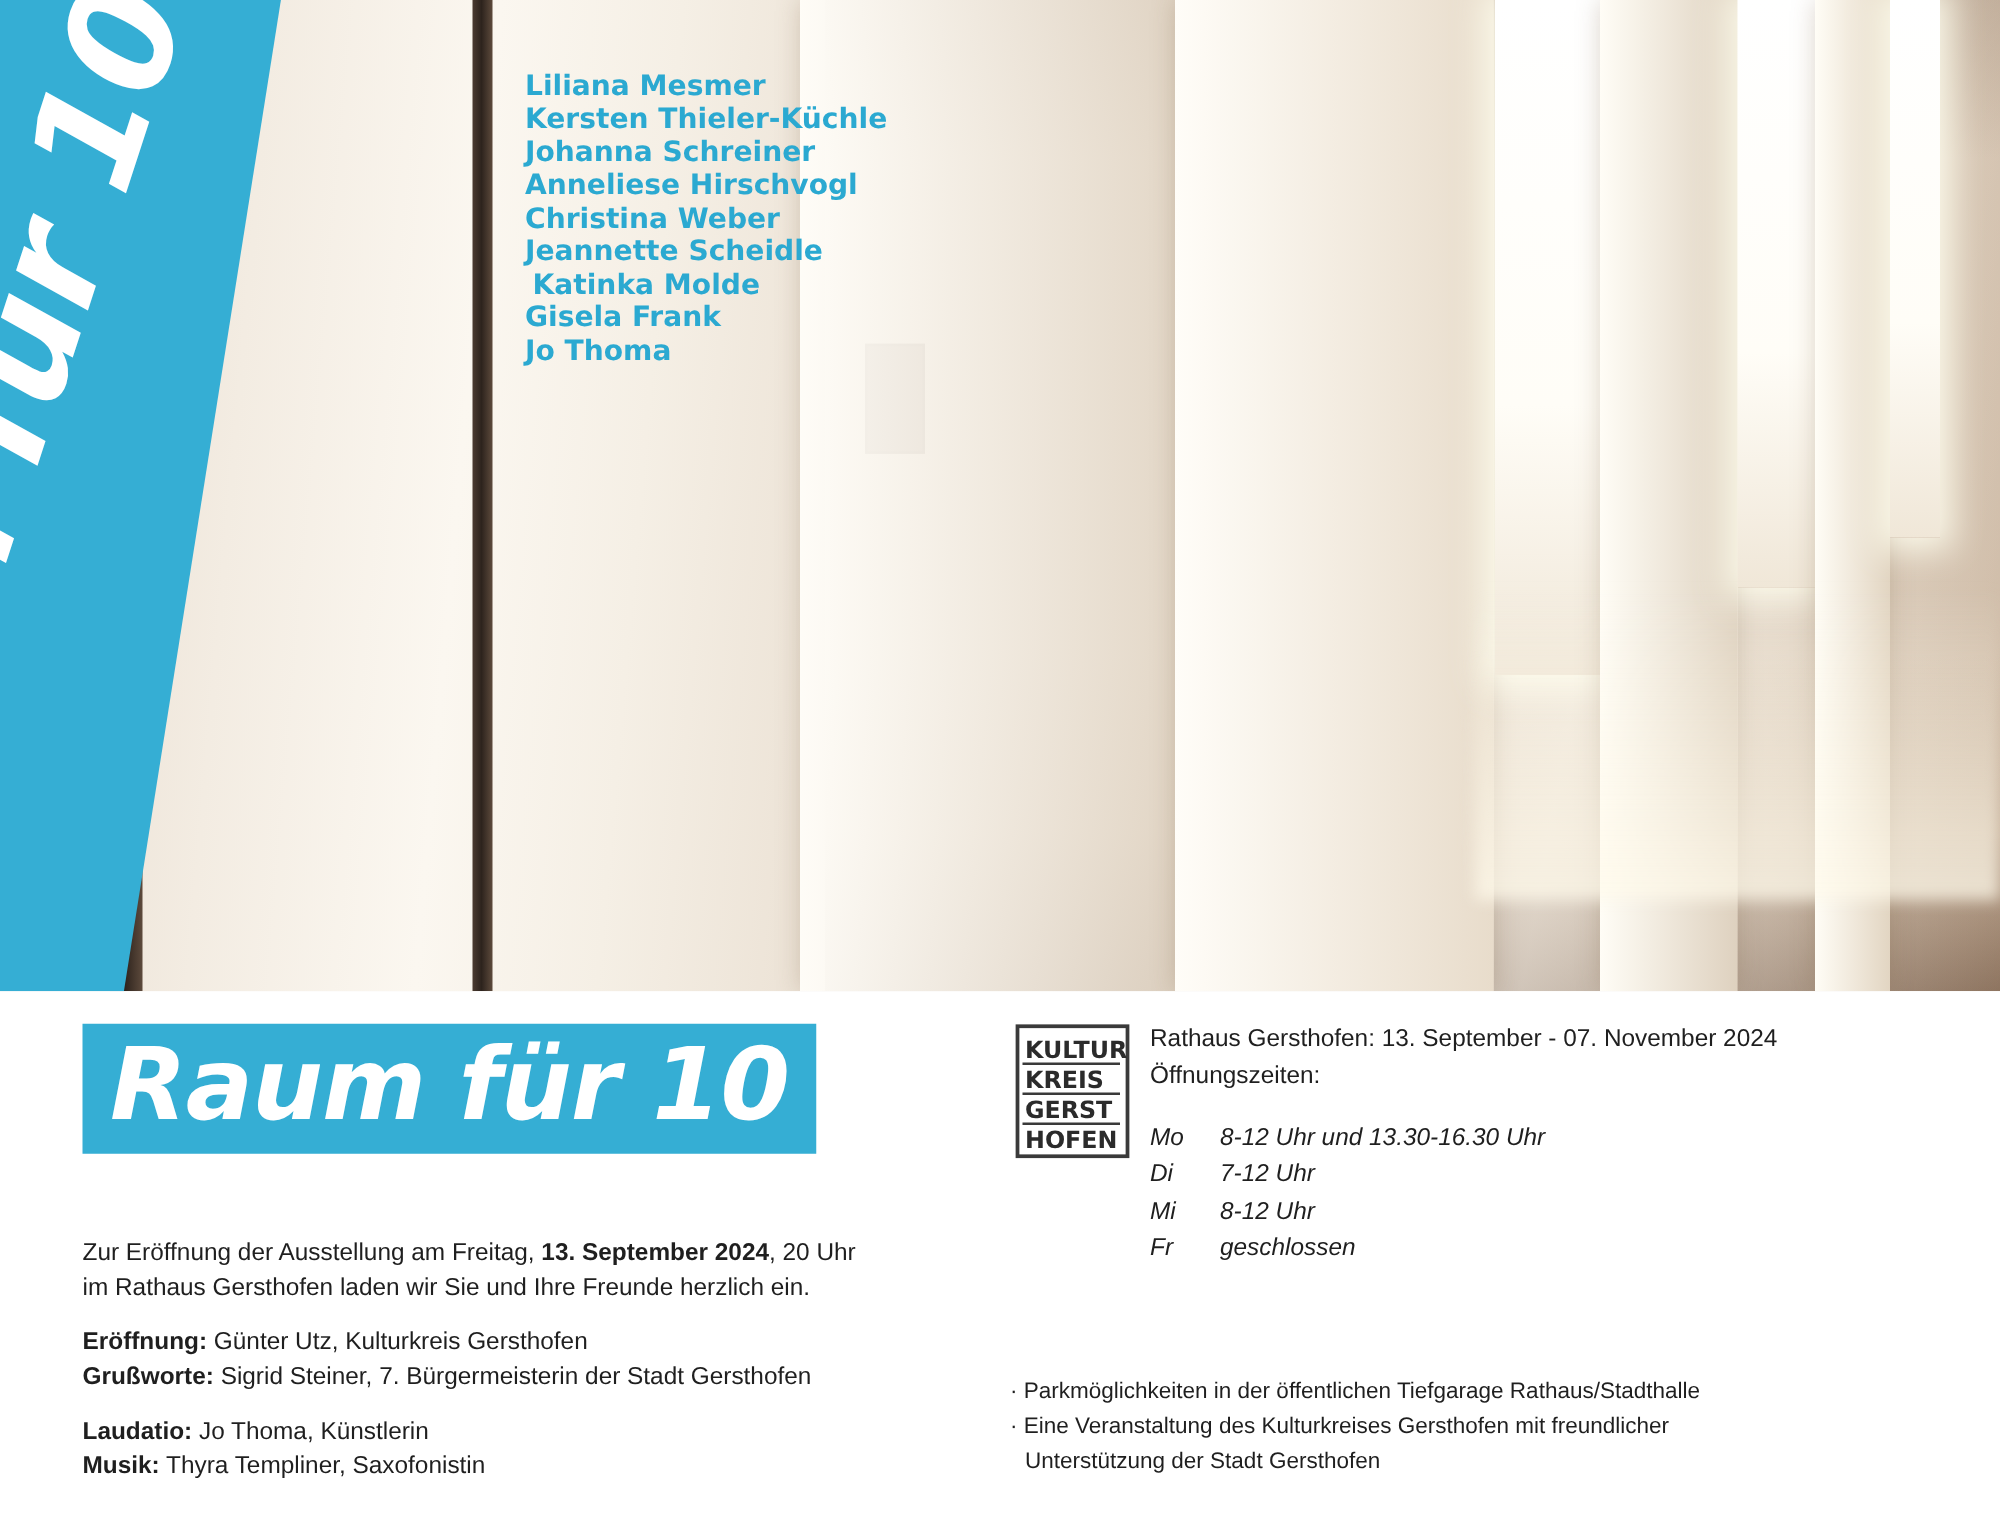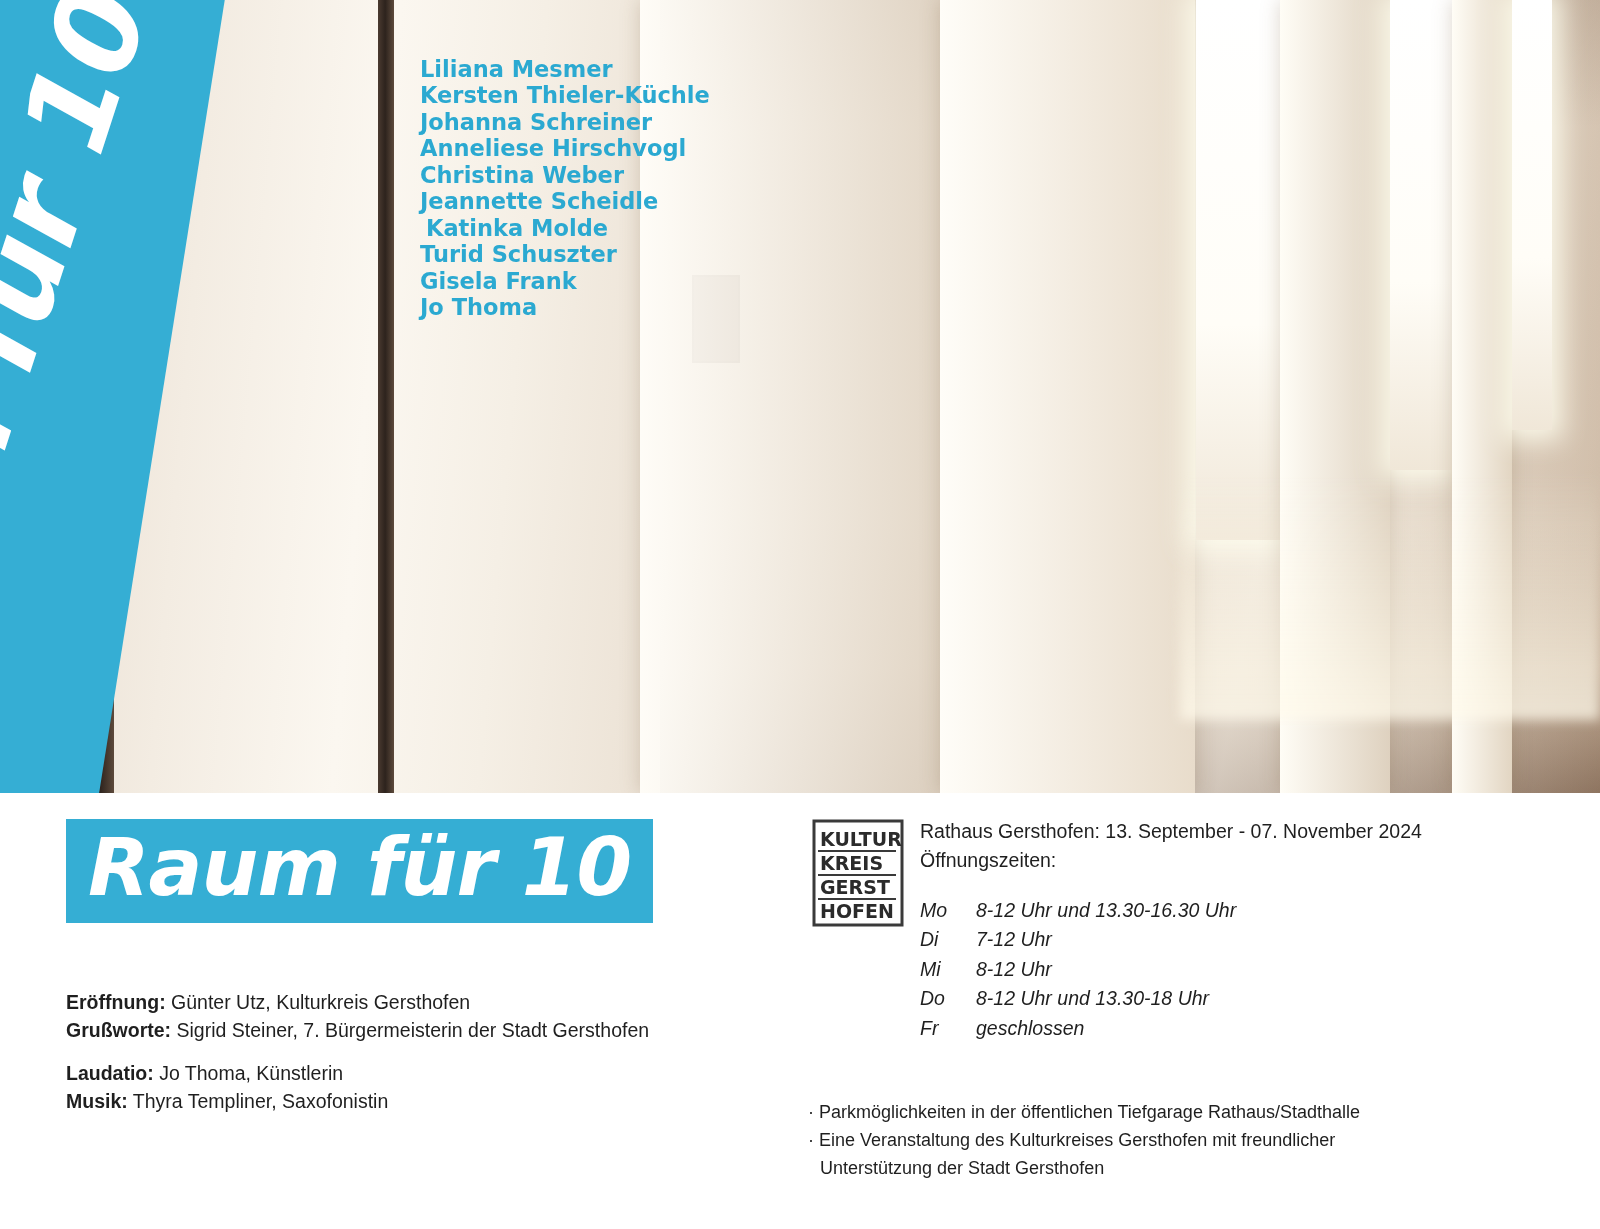--- a/index.html
+++ b/index.html
@@ -222,33 +222,36 @@
   </div>
 
   <div class="artists">
     <div>Liliana Mesmer</div>
     <div>Kersten Thieler-Küchle</div>
     <div>Johanna Schreiner</div>
     <div>Anneliese Hirschvogl</div>
     <div>Christina Weber</div>
     <div>Jeannette Scheidle</div>
     <div class="ind-1">Katinka Molde</div>
-    <div>Turid Schuszter</div>
     <div>Gisela Frank</div>
     <div>Jo Thoma</div>
   </div>
 </div>
 
 <div class="lower">
 
   <div class="logo-block">
     <div class="logo-text">Raum für 10</div>
   </div>
 
   <div class="left-copy">
+    <p>
+      <span>Zur Eröffnung der Ausstellung am Freitag, </span><b>13. September 2024</b><span>, 20 Uhr</span><br>
+      <span>im Rathaus Gersthofen laden wir Sie und Ihre Freunde herzlich ein.</span>
+    </p>
     <p>
       <b>Eröffnung:</b><span> Günter Utz, Kulturkreis Gersthofen</span><br>
       <b>Grußworte:</b><span> Sigrid Steiner, 7. Bürgermeisterin der Stadt Gersthofen</span>
     </p>
     <p class="tight">
       <b>Laudatio:</b><span> Jo Thoma, Künstlerin</span><br>
       <b>Musik:</b><span> Thyra Templiner, Saxofonistin</span>
     </p>
   </div>
 
@@ -276,24 +279,20 @@
       </div>
       <div class="hours-row">
         <span class="d">Di</span>
         <span class="t">7-12 Uhr</span>
       </div>
       <div class="hours-row">
         <span class="d">Mi</span>
         <span class="t">8-12 Uhr</span>
       </div>
       <div class="hours-row">
-        <span class="d">Do</span>
-        <span class="t">8-12 Uhr und  13.30-18 Uhr</span>
-      </div>
-      <div class="hours-row">
         <span class="d">Fr</span>
         <span class="t">geschlossen</span>
       </div>
     </div>
   </div>
 
   <div class="footnotes">
     <span class="fn">· Parkmöglichkeiten in der öffentlichen Tiefgarage Rathaus/Stadthalle</span>
     <span class="fn">· Eine Veranstaltung des Kulturkreises Gersthofen mit freundlicher</span>
     <span class="fn fn-indent">Unterstützung der Stadt Gersthofen</span>

